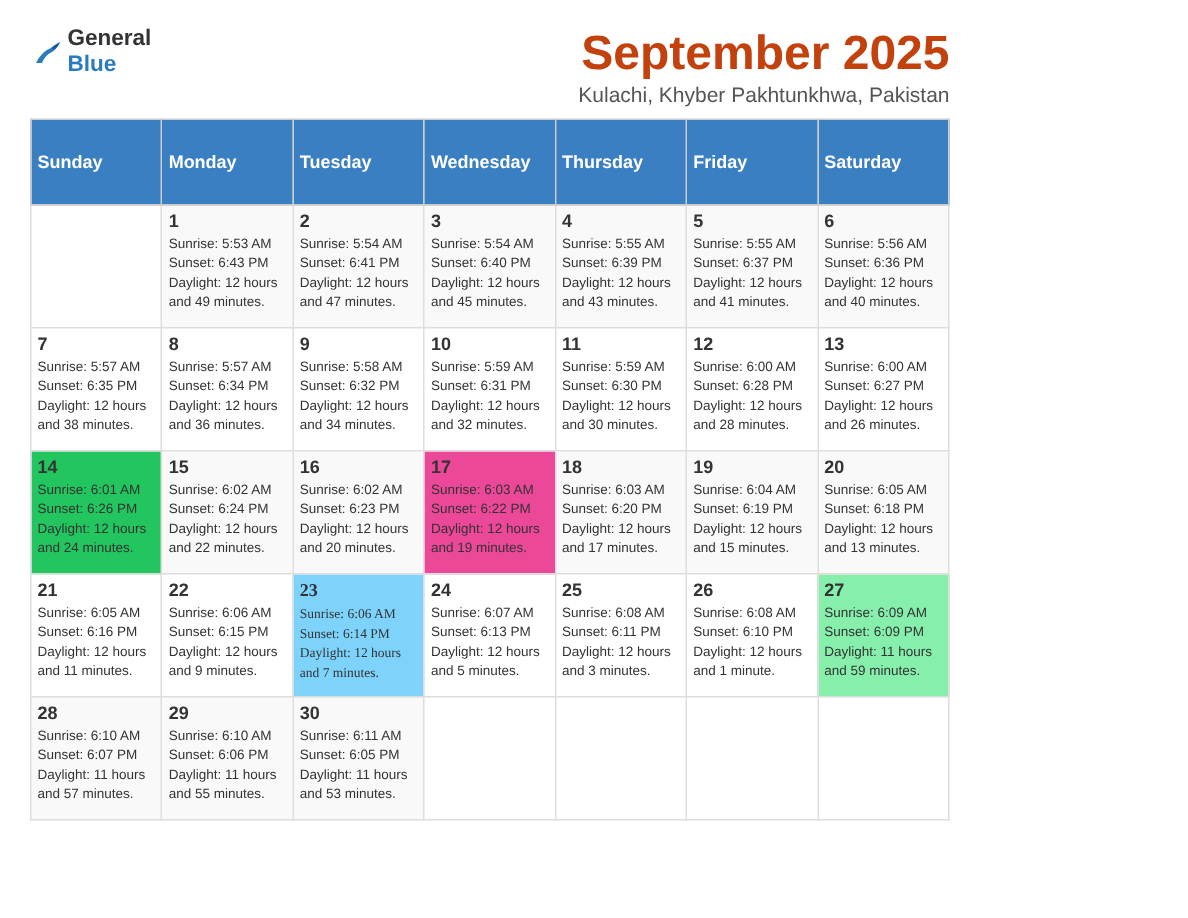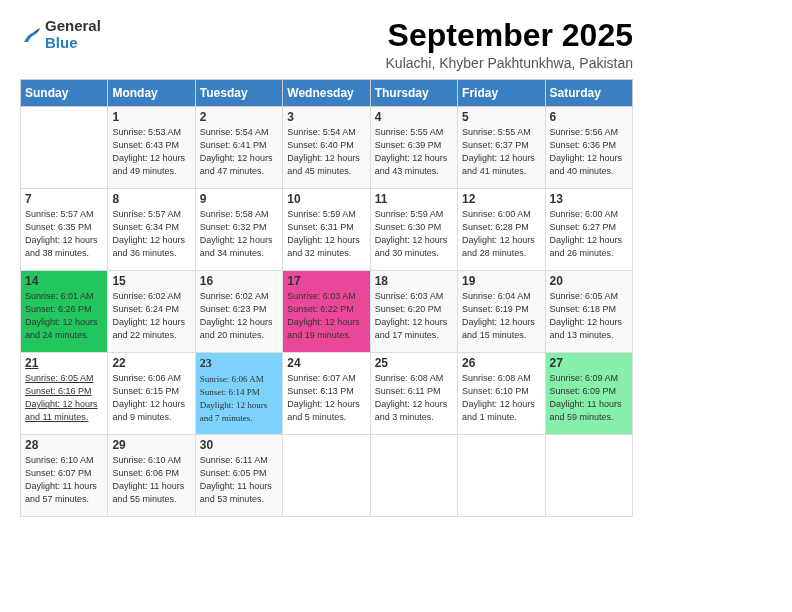--- a/index.html
+++ b/index.html
@@ -41,39 +41,39 @@
       font-size: 15px;
       font-weight: bold;
       color: #2a7bbf;
     }
     .title-block {
       text-align: right;
     }
     .month-title {
       font-size: 32px;
       font-weight: bold;
-      color: #000000;
+      color: #c2410c;
       line-height: 1.1;
     }
     .location-title {
       font-size: 14px;
       color: #555;
       margin-top: 2px;
     }
     .calendar-table {
       width: 100%;
       border-collapse: collapse;
       table-layout: fixed;
     }
     .calendar-table th {
       background: #3a7fc1;
       color: #fff;
       font-size: 12px;
       font-weight: bold;
-      padding: 6px 4px;
+      padding: 21px 4px;
       text-align: left;
       border: 1px solid #ccc;
     }
     .calendar-table td {
       vertical-align: top;
       border: 1px solid #ddd;
       padding: 3px 4px;
       font-size: 9.5px;
       color: #333;
       height: 82px;
@@ -258,21 +258,21 @@
           </div>
         </td>
           <td style="background: rgb(249, 249, 249);">
           <span class="day-num">20</span>
           <div class="day-info">
             Sunrise: 6:05 AM<br>Sunset: 6:18 PM<br>Daylight: 12 hours and 13 minutes.
           </div>
         </td>
         </tr>
         <tr>
-          <td style="background: rgb(255, 255, 255); text-decoration: underline;">
+          <td style="background: rgb(255, 255, 255);">
           <span class="day-num">21</span>
           <div class="day-info">
             Sunrise: 6:05 AM<br>Sunset: 6:16 PM<br>Daylight: 12 hours and 11 minutes.
           </div>
         </td>
           <td style="background: rgb(255, 255, 255);">
           <span class="day-num">22</span>
           <div class="day-info">
             Sunrise: 6:06 AM<br>Sunset: 6:15 PM<br>Daylight: 12 hours and 9 minutes.
           </div>

